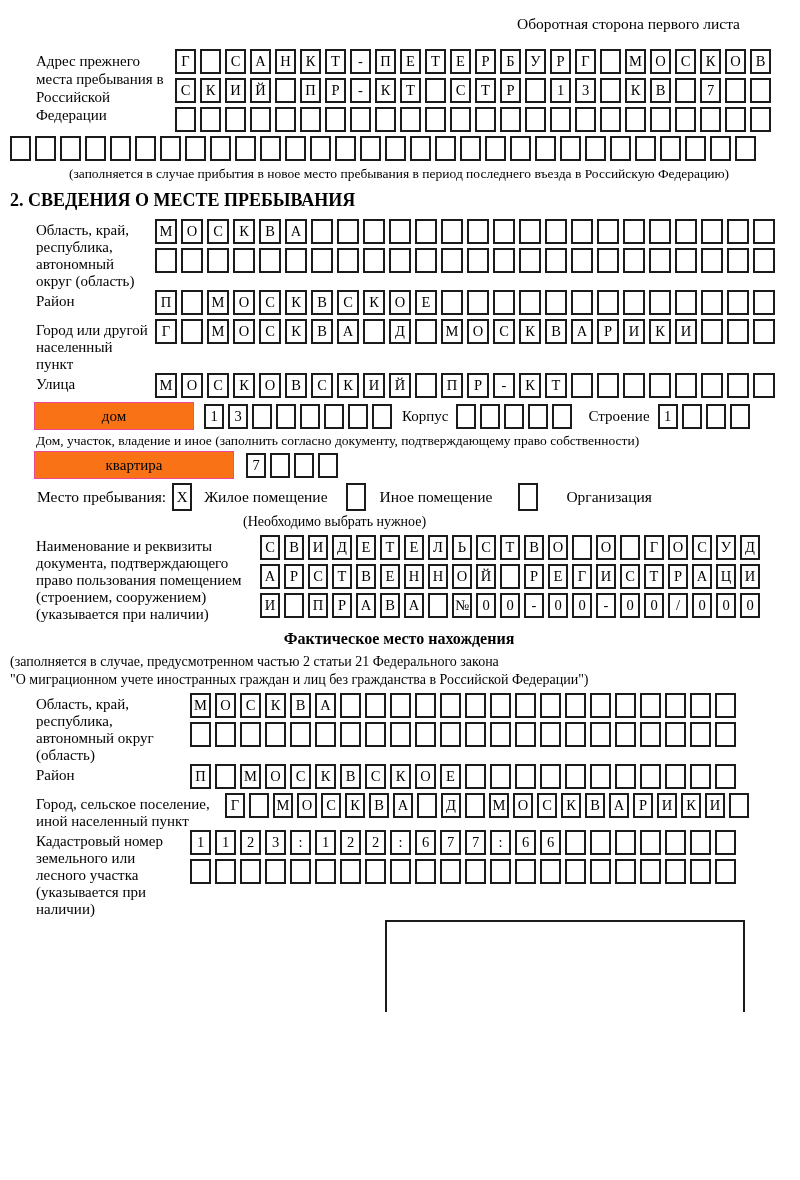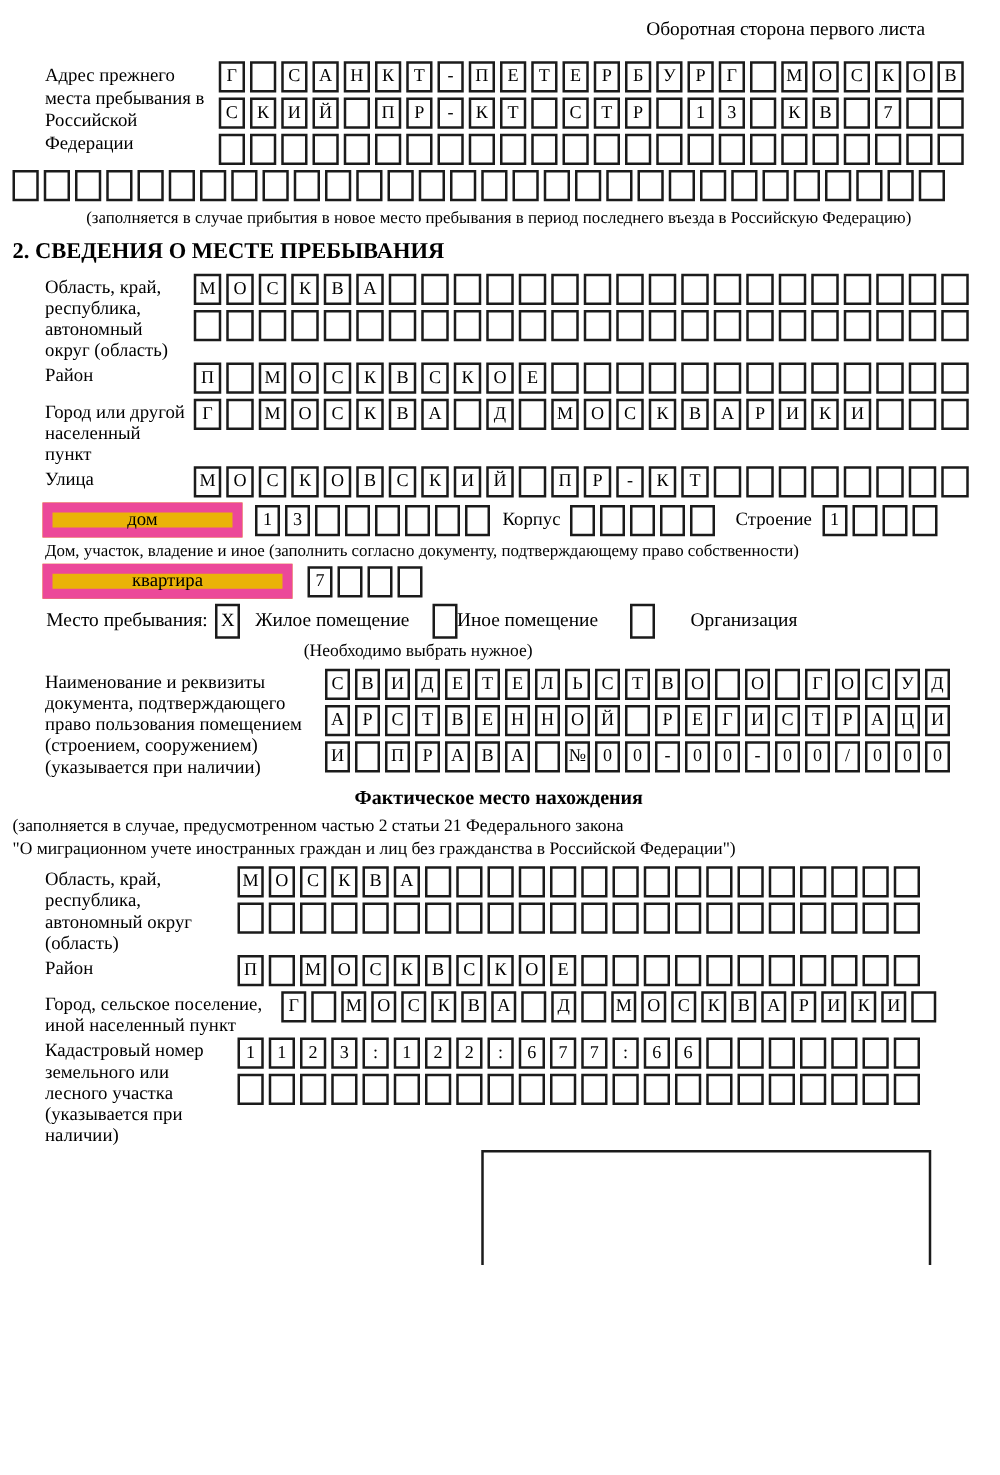--- a/index.html
+++ b/index.html
@@ -27,33 +27,33 @@
   .p2 .cell{width:22px;margin-right:4px;}
   .p3 .cell{width:21px;margin-right:4px;}
   .pC .cell{width:20px;margin-right:4px;}
   .pD .cell{width:20px;margin-right:4px;}
   .caption-center{text-align:center;font-size:13.5px;line-height:17px;margin:1px 12px 2px 0;}
   .h2{text-align:left;font-weight:bold;font-size:18px;line-height:21px;margin:8px 12px 8px 0;}
   .h3{text-align:center;font-weight:bold;font-size:16px;line-height:20px;margin:6px 12px 4px 0;}
   .cap2{text-align:left;font-size:14px;line-height:18px;margin-right:12px;}
   .cap2-wrap{margin-bottom:4px;}
   .house-row{display:flex;align-items:center;margin:0 0 2px 24px;}
-  .wide-box{flex:none;box-sizing:border-box;border:8px solid #ec4899;height:28px;
-    display:flex;align-items:center;justify-content:center;font-size:15px;background:#eab308;}
+  .wide-box{flex:none;box-sizing:border-box;border:1px solid #ec4899;height:28px;
+    display:flex;align-items:center;justify-content:center;font-size:15px;background:#f97316;}
   .dom-box{width:160px;margin-right:10px;}
   .kv-box{width:200px;margin-right:12px;}
   .inline-label{flex:none;font-size:15px;margin:0 8px 0 6px;}
   .caption-left{font-size:13.5px;line-height:17px;margin:2px 0 2px 26px;}
   .place-row{display:flex;align-items:center;font-size:15.5px;margin:4px 0 0 27px;}
   .checkbox{flex:none;box-sizing:border-box;width:20px;height:28px;border:2px solid #1b1b1b;
     display:flex;align-items:center;justify-content:center;font-size:15px;background:#fff;}
   .cb1{margin-left:6px;}
   .opt1{margin-left:12px;}
   .cb2{margin-left:18px;}
-  .opt2{}
+  .opt2{margin-left:14px;}
   .cb3{margin-left:26px;}
   .opt3{margin-left:28px;}
   .hint{font-size:14px;line-height:18px;margin:2px 0 4px 233px;}
   .stamp-box{box-sizing:border-box;border:2px solid #1b1b1b;width:360px;height:170px;
     margin:2px 0 3px 375px;background:#fff;}
   .stamp-caption{width:430px;margin-left:345px;text-align:center;font-size:14.5px;line-height:18px;}
 </style>
 </head>
 <body>
 

